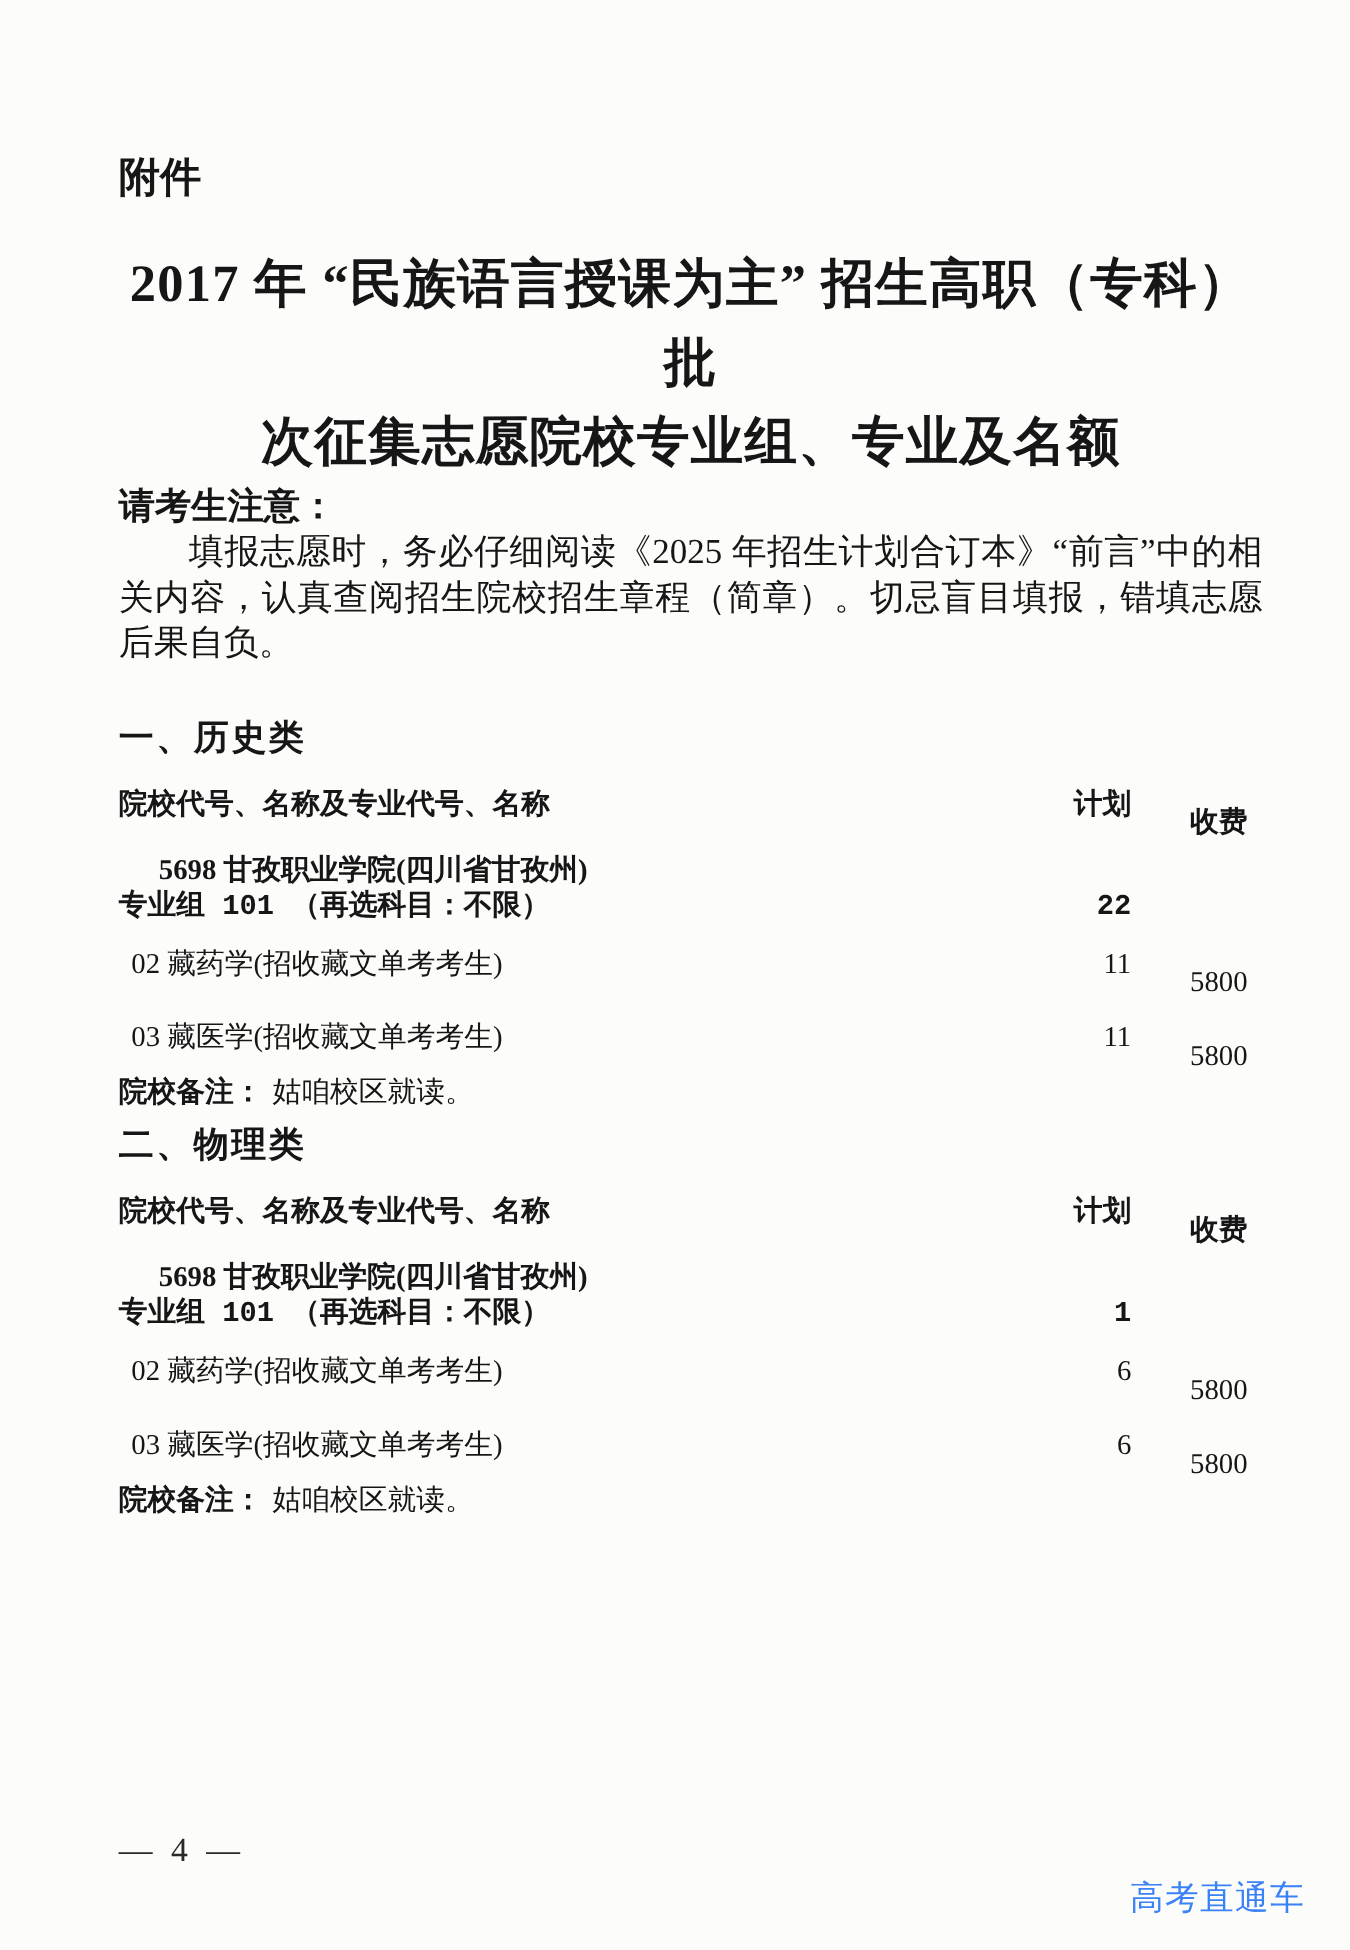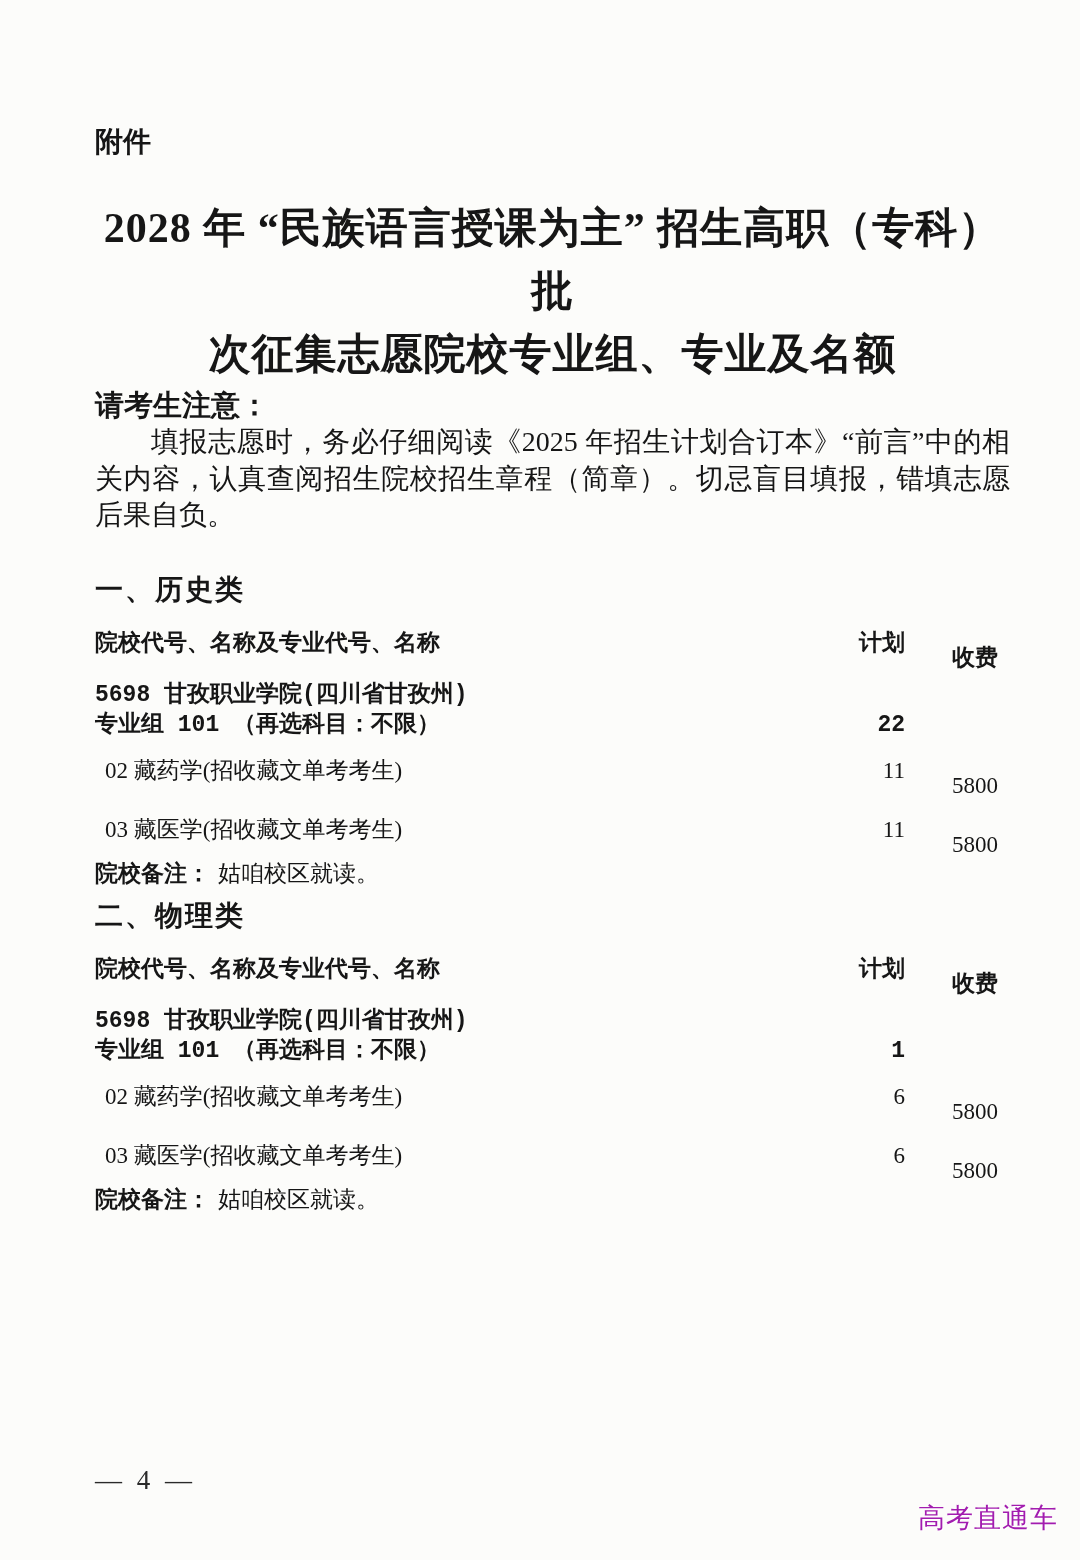--- a/index.html
+++ b/index.html
@@ -15,21 +15,21 @@
     margin:0 auto;
     background:#fcfcfa;
     overflow:hidden;
   }
   .content{padding:0 70px 0 95px;}
 
   .attachment{
     margin-top:122px;
     font-family:"Liberation Sans","DejaVu Sans",sans-serif;
     font-weight:600;
-    font-size:28px;line-height:39px;
+    font-size:33px;line-height:39px;
   }
 
   .title{
     margin-top:36px;
     text-align:center;
     font-family:"Liberation Serif","DejaVu Serif",serif;
     font-weight:bold;
     font-size:42px;line-height:63px;
     letter-spacing:1px;
   }
@@ -64,59 +64,60 @@
   .t-plan{width:92px;text-align:right;flex:none;}
   .t-fee{width:105px;text-align:right;flex:none;padding-right:12px;box-sizing:border-box;margin-top:30px;}
 
   .thead{
     line-height:30px;
     font-family:"Liberation Sans","DejaVu Sans",sans-serif;
     font-weight:bold;
   }
   .row-school{
     margin-top:9px;
-    font-family:Liberation Mono, monospace;
-    font-weight:bold;
+    font-family:Liberation Serif, serif;
+    font-weight:bold;
+    margin-left:32px;
   }
   .row-group{
     font-family:Liberation Mono, monospace;
     font-weight:bold;
   }
   .row-major .t-name{padding-left:10px;box-sizing:border-box;}
   .row-remark .remark-label{
     font-family:"Liberation Sans","DejaVu Sans",sans-serif;
     font-weight:bold;
   }
   .row-remark .remark-text{margin-left:8px;}
 
   .footer-page{
     position:absolute;left:95px;top:1464px;
     font-size:27px;line-height:32px;
     color:#2a2a2a;
     letter-spacing:4px;
   }
   .watermark{
-    position:absolute;right:22px;top:1502px;
+    position:absolute;right:36px;top:1502px;
     font-family:"Liberation Sans","DejaVu Sans",sans-serif;
     font-size:27px;line-height:32px;
-    color:#a21caf;
+    color:#3b82f6;
     text-shadow:1px 1px 0 #ffffff;
     letter-spacing:1px;
   }
 </style>
 </head>
 <body>
 
 <div class="page">
   <div class="content">
 
     <div class="attachment">附件</div>
 
     <div class="title">
-      <div class="title-line">2028 年 “民族语言授课为主” 招生高职（专科）批</div>
+      <div class="title-line">2017 年 “民族语言授课为主” 招生高职（专科）批</div>
       <div class="title-line">次征集志愿院校专业组、专业及名额</div>
     </div>
 
     <div class="notice">
       <div class="notice-heading">请考生注意：</div>
       <p class="notice-body">填报志愿时，务必仔细阅读《2025 年招生计划合订本》“前言”中的相关内容，认真查阅招生院校招生章程（简章）。切忌盲目填报，错填志愿后果自负。</p>
     </div>
 
     <section>
       <h2 class="sec-heading">一、历史类</h2>

